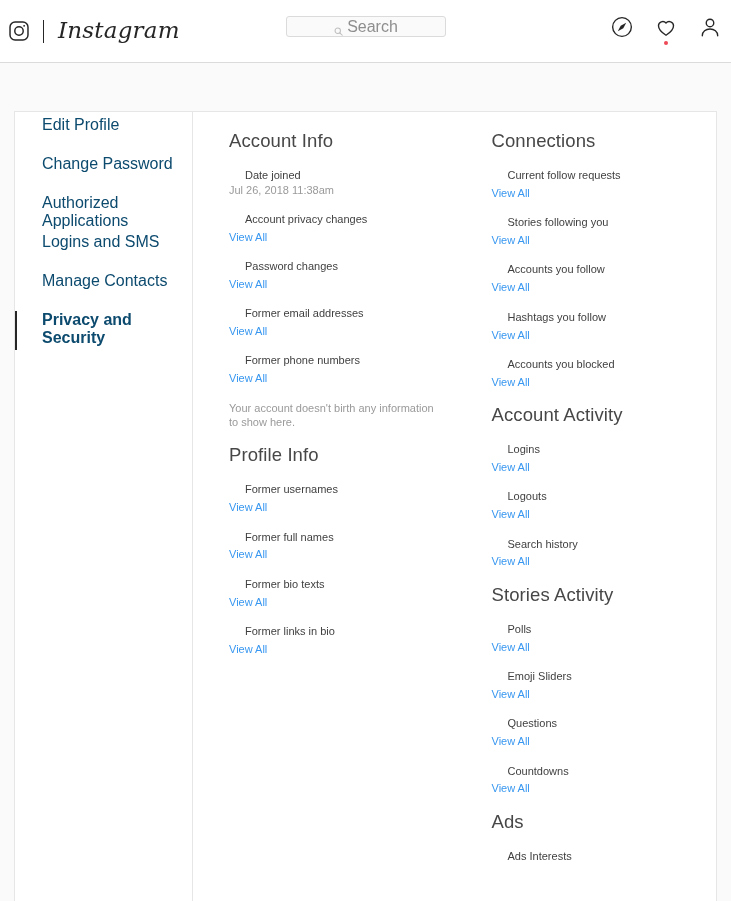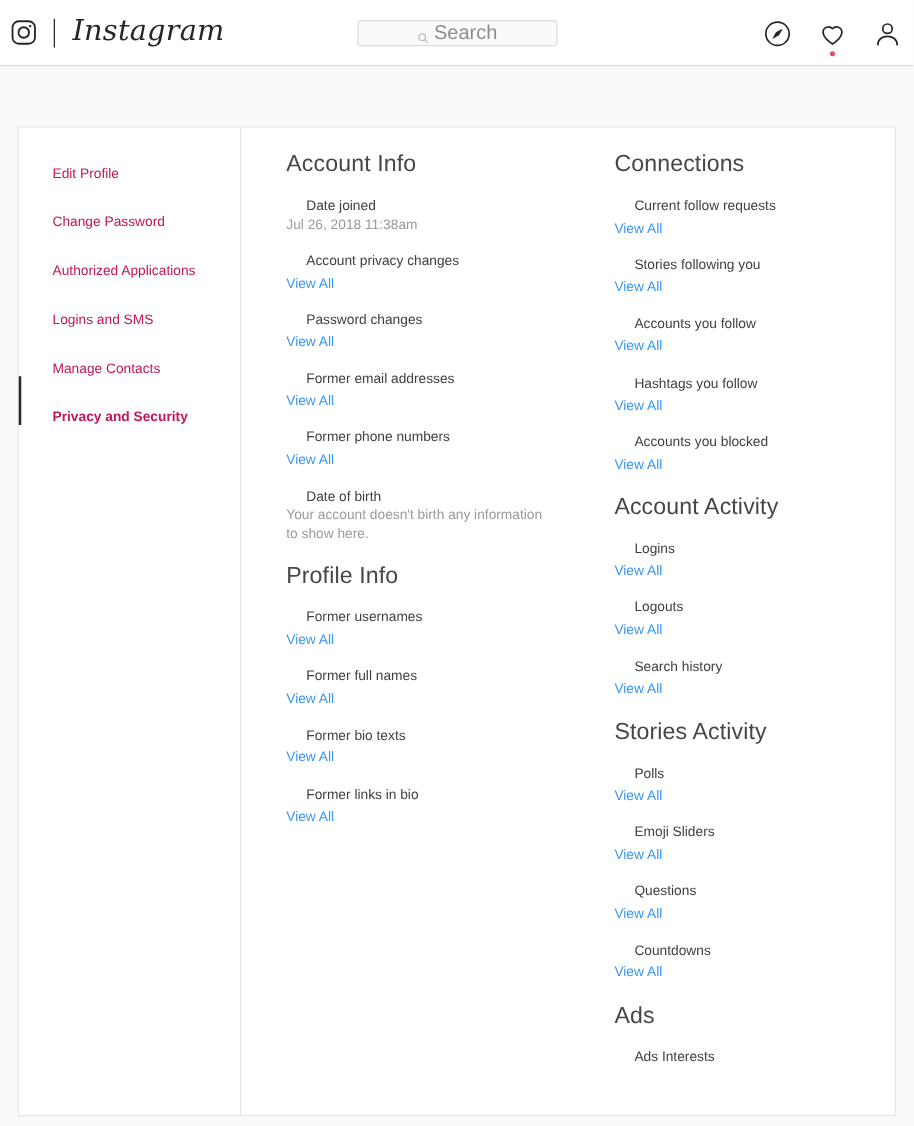--- a/index.html
+++ b/index.html
@@ -7,21 +7,21 @@
     width: 731px;
     height: 901px;
     background: #fafafa;
     font-family: "Liberation Sans", sans-serif;
     -webkit-font-smoothing: antialiased;
   }
 
   
   .header {
     position: relative;
-    height: 53px;
+    height: 63px;
     background: #ffffff;
     border-bottom: 1px solid #dbdbdb;
     display: flex;
     align-items: center;
   }
   .brand {
     display: flex;
     align-items: center;
     height: 100%;
     padding-left: 4px;
@@ -109,25 +109,25 @@
   
   .sidebar {
     width: 178px;
     flex: 0 0 178px;
     border-right: 1px solid #e6e6e6;
     padding-top: 4px;
   }
   .side-item {
     height: 39px;
     display: flex;
-    align-items: flex-end;
+    align-items: flex-start;
     padding-left: 25px;
     border-left: 2px solid transparent;
-    font-size: 11px;
-    color: #be185d;
+    font-size: 16px;
+    color: #0c4a6e;
     cursor: pointer;
   }
   .side-item.active {
     border-left: 2px solid #262626;
     font-weight: bold;
   }
 
   
   .content {
     flex: 1;
@@ -251,21 +251,20 @@
             <div class="section-title">Account Info</div>
             <div class="entry">
               <div class="entry-label">Date joined</div>
               <div class="entry-value">Jul 26, 2018 11:38am</div>
             </div>
             <div class="entry"><div class="entry-label">Account privacy changes</div><span class="entry-link">View All</span></div>
             <div class="entry"><div class="entry-label">Password changes</div><span class="entry-link">View All</span></div>
             <div class="entry"><div class="entry-label">Former email addresses</div><span class="entry-link">View All</span></div>
             <div class="entry"><div class="entry-label">Former phone numbers</div><span class="entry-link">View All</span></div>
             <div class="entry wide">
-              <div class="entry-label">Date of birth</div>
               <div class="entry-value">Your account doesn't birth any information to show here.</div>
             </div>
           </div>
           <div class="section">
             <div class="section-title">Profile Info</div>
             <div class="entry"><div class="entry-label">Former usernames</div><span class="entry-link">View All</span></div>
             <div class="entry"><div class="entry-label">Former full names</div><span class="entry-link">View All</span></div>
             <div class="entry"><div class="entry-label">Former bio texts</div><span class="entry-link">View All</span></div>
             <div class="entry"><div class="entry-label">Former links in bio</div><span class="entry-link">View All</span></div>
           </div>

